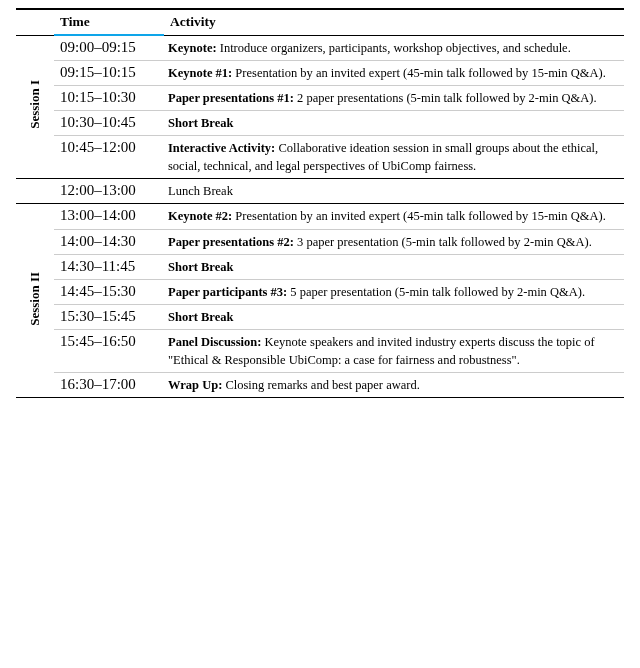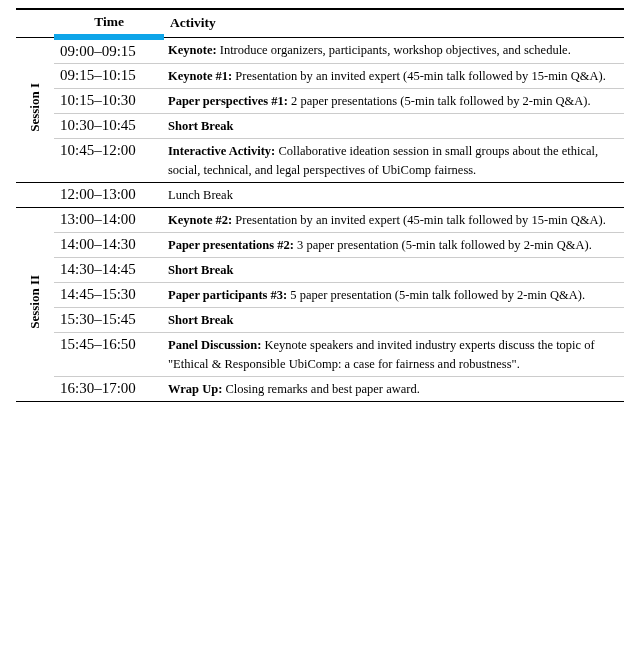--- a/index.html
+++ b/index.html
@@ -58,21 +58,21 @@
     }
   </style>
 </head>
 <body>
 
 <table class="outer-table">
 
   <tbody>
       <tr class="header-row">
     <td style="width:38px; border-bottom:1px solid #000;"></td>
-    <td style="width:110px; border-bottom:6px solid #0ea5e9;text-align:center;">Time</td>
+    <td style="width:110px; border-bottom:2px solid #0ea5e9;">Time</td>
     <td style="border-bottom:1px solid #000;">Activity</td>
   </tr>
 
   <tr>
     <td rowspan="5" style="vertical-align:middle; text-align:center; border-right: 0px; width:38px; border-bottom: 1.5px solid #000;">
       <span class="vertical-session">Session I</span>
     </td>
     <td class="time-cell">09:00–09:15</td>
     <td class="activity-cell">
       <b>Keynote:</b><span> Introduce organizers, participants, workshop objectives, and schedule.</span>
@@ -80,21 +80,21 @@
   </tr>
   <tr>
     <td class="time-cell row-divider">09:15–10:15</td>
     <td class="activity-cell row-divider">
       <b>Keynote #1:</b><span> Presentation by an invited expert (45-min talk followed by 15-min Q&amp;A).</span>
     </td>
   </tr>
   <tr>
     <td class="time-cell row-divider">10:15–10:30</td>
     <td class="activity-cell row-divider">
-      <b>Paper perspectives #1:</b><span> 2 paper presentations (5-min talk followed by 2-min Q&amp;A).</span>
+      <b>Paper presentations #1:</b><span> 2 paper presentations (5-min talk followed by 2-min Q&amp;A).</span>
     </td>
   </tr>
   <tr>
     <td class="time-cell row-divider">10:30–10:45</td>
     <td class="activity-cell row-divider">
       <b>Short Break</b>
     </td>
   </tr>
   <tr>
     <td class="time-cell row-divider" style="border-bottom: 1.5px solid #000;">10:45–12:00</td>
@@ -118,21 +118,21 @@
       <b>Keynote #2:</b><span> Presentation by an invited expert (45-min talk followed by 15-min Q&amp;A).</span>
     </td>
   </tr>
   <tr>
     <td class="time-cell row-divider">14:00–14:30</td>
     <td class="activity-cell row-divider">
       <b>Paper presentations #2:</b><span> 3 paper presentation (5-min talk followed by 2-min Q&amp;A).</span>
     </td>
   </tr>
   <tr>
-    <td class="time-cell row-divider">14:30–14:45</td>
+    <td class="time-cell row-divider">14:30–11:45</td>
     <td class="activity-cell row-divider">
       <b>Short Break</b>
     </td>
   </tr>
   <tr>
     <td class="time-cell row-divider">14:45–15:30</td>
     <td class="activity-cell row-divider">
       <b>Paper participants #3:</b><span> 5 paper presentation (5-min talk followed by 2-min Q&amp;A).</span>
     </td>
   </tr>

